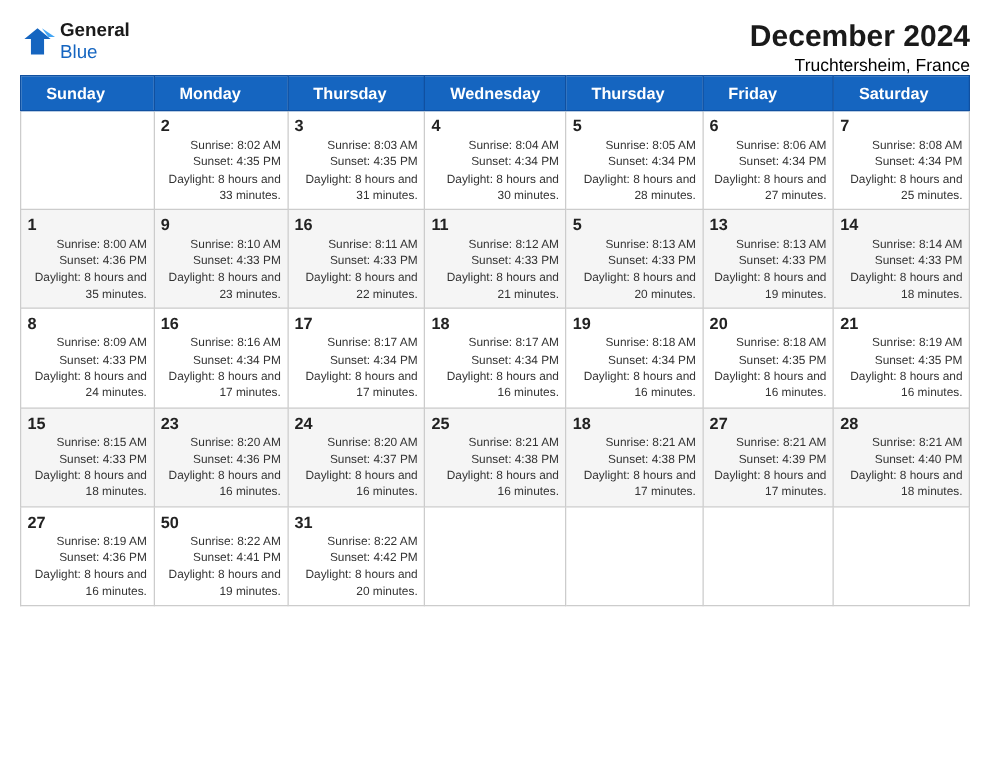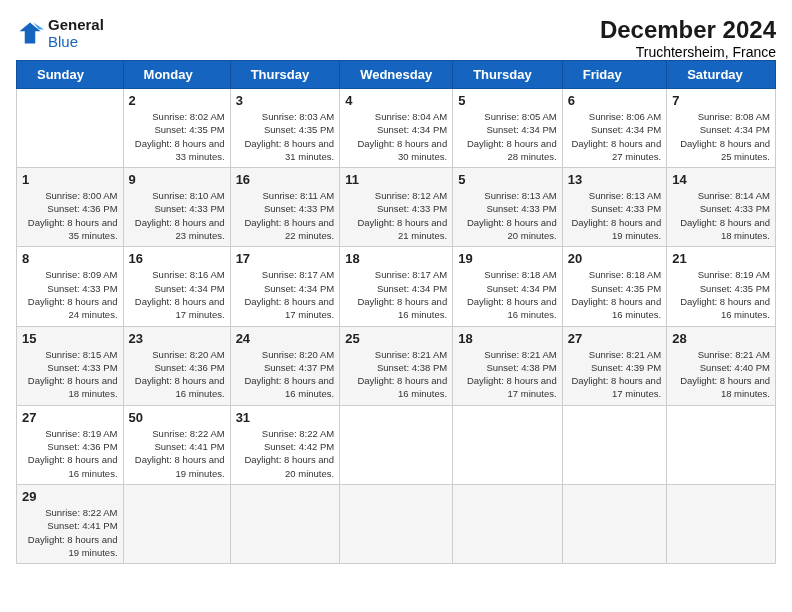--- a/index.html
+++ b/index.html
@@ -241,26 +241,14 @@
         </td>
         <td>
           <span class="day-number">31</span>
           <div class="day-info">Sunrise: 8:22 AM<br>Sunset: 4:42 PM<br>Daylight: 8 hours and 20 minutes.</div>
         </td>
         <td class="empty-cell"></td>
         <td class="empty-cell"></td>
         <td class="empty-cell"></td>
         <td class="empty-cell"></td>
       </tr>
-      <tr>
-        <td>
-          <span class="day-number">29</span>
-          <div class="day-info">Sunrise: 8:22 AM<br>Sunset: 4:41 PM<br>Daylight: 8 hours and 19 minutes.</div>
-        </td>
-        <td class="empty-cell"></td>
-        <td class="empty-cell"></td>
-        <td class="empty-cell"></td>
-        <td class="empty-cell"></td>
-        <td class="empty-cell"></td>
-        <td class="empty-cell"></td>
-      </tr>
     </tbody>
 </table>
 
 </body></html>

